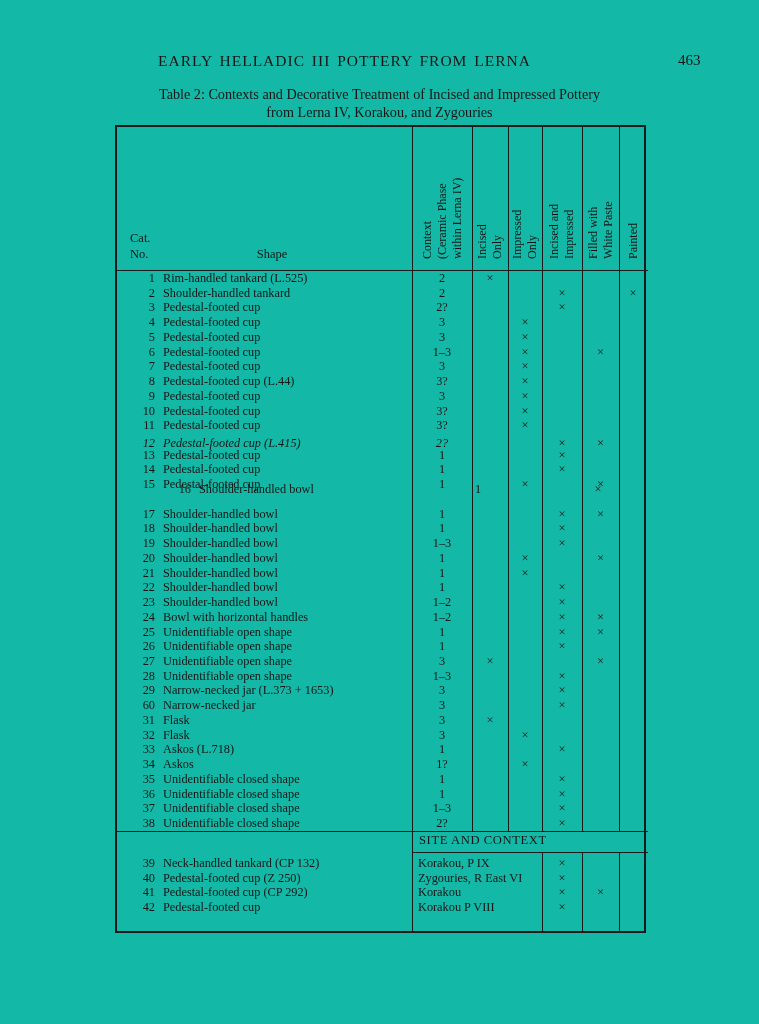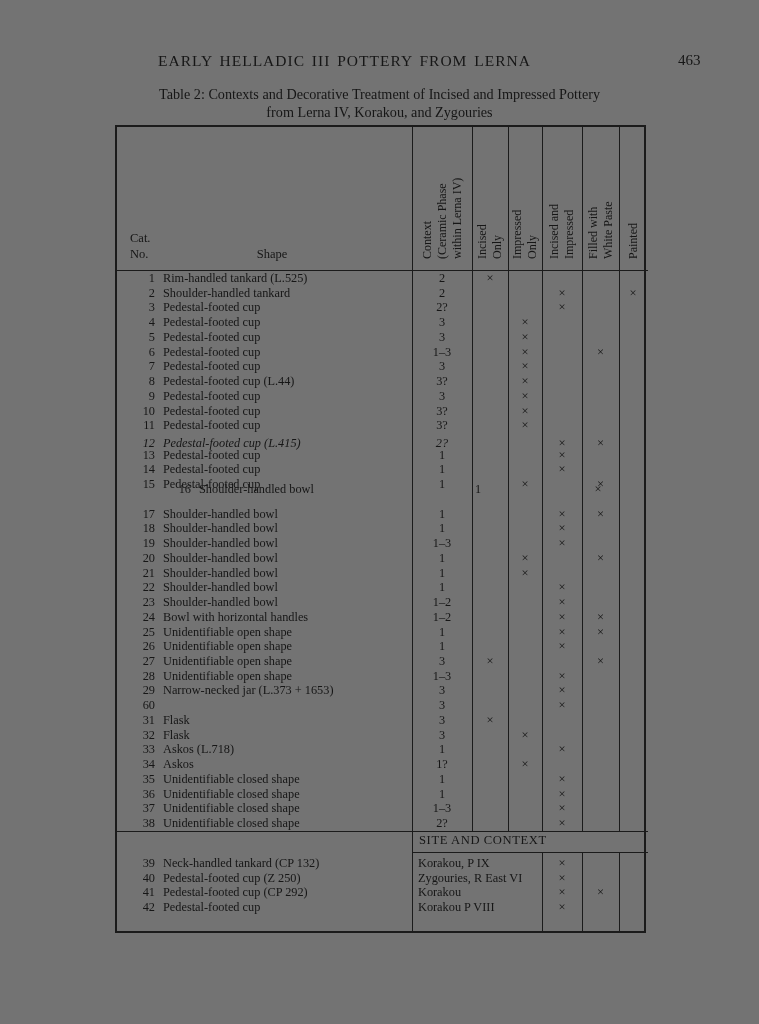--- a/index.html
+++ b/index.html
@@ -1,20 +1,20 @@
 <!DOCTYPE html>
 <html><head>
 <meta charset="utf-8">
 <style>
   * { margin:0; padding:0; box-sizing:border-box; }
   html,body { background:#d8d7d3; }
   .page {
     position:relative;
     width:759px; height:1024px;
-    background:#737373;
+    background:#14b8a6;
     font-family:"Liberation Serif","DejaVu Serif",serif;
     color:#161616;
     overflow:hidden;
   }
   .running-head {
     position:absolute; left:0; right:70px; top:52px;
     text-align:center; font-size:15.5px; letter-spacing:1px; word-spacing:2px;
   }
   .page-number { position:absolute; left:678px; top:52px; font-size:15px; }
   .table-title { position:absolute; left:0; right:0; text-align:center; font-size:14.2px; }
@@ -390,20 +390,21 @@
           <span class="cell c-shape">Narrow-necked jar (L.373 + 1653)</span>
           <span class="cell c-ctx">3</span>
           <span class="cell c-io mark"></span>
           <span class="cell c-po mark"></span>
           <span class="cell c-ii mark">×</span>
           <span class="cell c-fp mark"></span>
           <span class="cell c-pt mark"></span>
         </div>
         <div class="row" style="top: 427.17px;">
           <span class="cell c-no">60</span>
+          <span class="cell c-shape">Narrow-necked jar</span>
           <span class="cell c-ctx">3</span>
           <span class="cell c-io mark"></span>
           <span class="cell c-po mark"></span>
           <span class="cell c-ii mark">×</span>
           <span class="cell c-fp mark"></span>
           <span class="cell c-pt mark"></span>
         </div>
         <div class="row" style="top: 441.9px;">
           <span class="cell c-no">31</span>
           <span class="cell c-shape">Flask</span>

